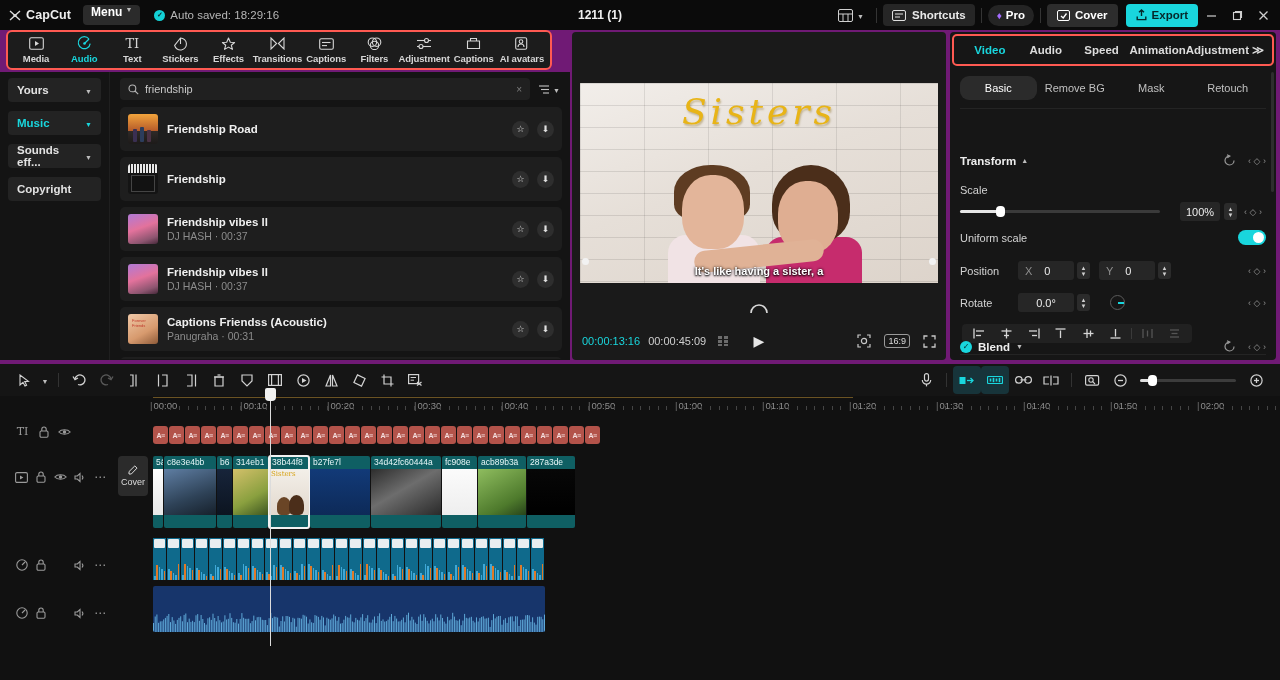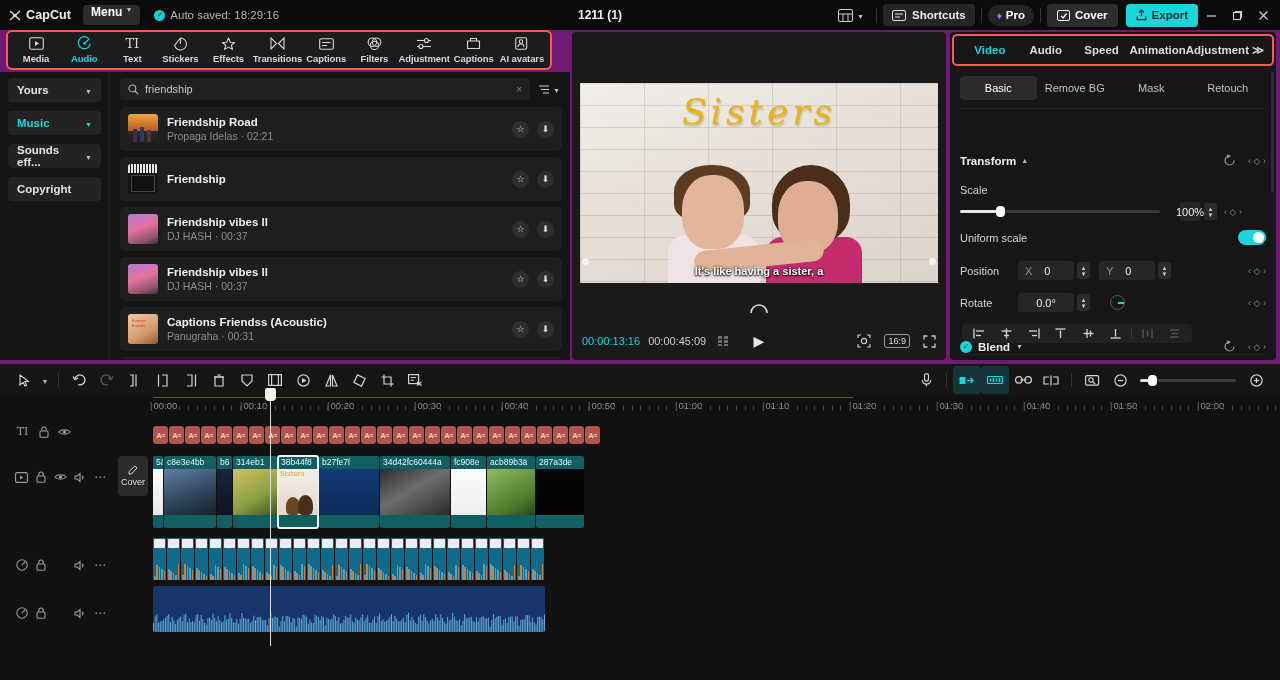--- a/index.html
+++ b/index.html
@@ -193,21 +193,21 @@
     display: flex; align-items: center; padding: 0 8px; gap: 0;
   }
   .rtab { flex: 1; text-align: center; font-size: 11.5px; font-weight: bold; color: #dcdcdc; }
   .rtab.active { color: #19d6dd; }
   .rtab.more { flex: 1.25; display: flex; align-items: center; justify-content: center; gap: 3px; }
 
   .subtabs { position: absolute; left: 10px; top: 44px; width: 306px; height: 24px;
              display: flex; align-items: center; }
   .subtab { flex: 1; height: 24px; display: flex; align-items: center; justify-content: center;
             font-size: 11px; color: #c0c0c0; border-radius: 4px; }
-  .subtab.active { background: #2b2b2b; color: #fff; }
+  .subtab.active { background: #2b2b2b; color: #fff; border-radius: 9px; }
   .rdivider { position: absolute; left: 10px; top: 76px; width: 306px; height: 1px; background: #242424; }
 
   .sec-head { position: absolute; left: 10px; top: 122px; width: 306px;
               display: flex; align-items: center; }
   .sec-title { font-size: 11.5px; font-weight: bold; color: #ededed; }
   .sec-icons { margin-left: auto; display: flex; align-items: center; gap: 12px; color: #9a9a9a; }
   .kf { display: flex; align-items: center; gap: 2px; font-size: 9px; color: #8d8d8d; }
 
   .row { position: absolute; left: 10px; width: 306px; display: flex; align-items: center; }
   .rlabel { font-size: 11px; color: #d2d2d2; }
@@ -532,23 +532,20 @@
       <div class="songlist">
 
         <div class="song">
           <div class="song-th" style="background:linear-gradient(#f2a43c,#b65c2a 55%,#2f2a28 56%,#1d1a19)">
             <div style="position:absolute;left:5px;bottom:2px;width:4px;height:13px;background:#3a2f52;border-radius:1px"></div>
             <div style="position:absolute;left:12px;bottom:2px;width:4px;height:15px;background:#2c3d5c;border-radius:1px"></div>
             <div style="position:absolute;left:19px;bottom:2px;width:4px;height:12px;background:#4a3144;border-radius:1px"></div>
           </div>
           <div class="song-meta">
             <div class="song-title">Friendship Road</div>
-            <div class="song-sub">
-              <span>Propaga Idelas</span> · <span>02:21</span>
-            </div>
           </div>
           <div class="song-act">
             <div class="circbtn">☆</div>
             <div class="circbtn">⬇</div>
           </div>
         </div>
 
         <div class="song">
           <div class="song-th" style="background:#141414">
             <div style="position:absolute;left:0;top:0;width:30px;height:9px;background:repeating-linear-gradient(to right,#e8e8e8 0 2px,#1a1a1a 2px 3px)"></div>
@@ -709,21 +706,21 @@
     </div>
 
     <div class="row" style="top:152px">
       <span class="rlabel">Scale</span>
     </div>
     <div class="row" style="top:170px">
       <div class="slider-track" style="width:200px">
         <div class="slider-fill" style="width:40px"></div>
         <div class="slider-knob" style="left:36px"></div>
       </div>
-      <div class="numbox" style="width:20px;margin-left:20px">100%</div>
+      <div class="numbox" style="width:40px;margin-left:20px">100%</div>
       <div class="spin" style="margin-left:4px">▲<br>▼</div>
       <span class="kf" style="margin-left:7px">‹ ◇ ›</span>
     </div>
 
     <div class="row" style="top:198px">
       <span class="rlabel">Uniform scale</span>
       <div class="toggle" style="margin-left:auto">
           <div class="kn"></div>
         </div>
     </div>
@@ -1274,21 +1271,21 @@
             <div class="vthumb" style="background: linear-gradient(rgb(253, 253, 253), rgb(232, 232, 232));"></div>
           </div>
           <div class="vclip" style="width: 52px;">
             <div class="vlabel">c8e3e4bb</div>
             <div class="vthumb" style="background: linear-gradient(160deg, rgb(95, 126, 163), rgb(46, 66, 87) 60%, rgb(22, 32, 43));"></div>
           </div>
           <div class="vclip" style="width: 15px;">
             <div class="vlabel">b6</div>
             <div class="vthumb" style="background: linear-gradient(rgb(23, 36, 58), rgb(12, 20, 32));"></div>
           </div>
-          <div class="vclip" style="width: 44px;">
+          <div class="vclip" style="width: 35px;">
             <div class="vlabel">314eb1</div>
             <div class="vthumb" style="background: linear-gradient(150deg, rgb(211, 192, 106), rgb(138, 160, 63) 60%, rgb(61, 86, 32));"></div>
           </div>
           <div class="vclip sel" style="width: 40px;">
             <div class="vlabel">38b44f8</div>
             <div class="vthumb" style="background: linear-gradient(rgb(243, 239, 233), rgb(226, 216, 205)); position: absolute;">
               <div style="position:absolute;left:2px;top:1px;font-size:7px;color:#d8a41a;font-family:'DejaVu Serif',serif">Sisters</div>
               <div style="position:absolute;left:8px;bottom:0;width:14px;height:18px;border-radius:50% 50% 30% 30%;background:#6a4526"></div>
               <div style="position:absolute;left:20px;bottom:0;width:15px;height:20px;border-radius:50% 50% 30% 30%;background:#4b2e1a"></div>
             </div>

